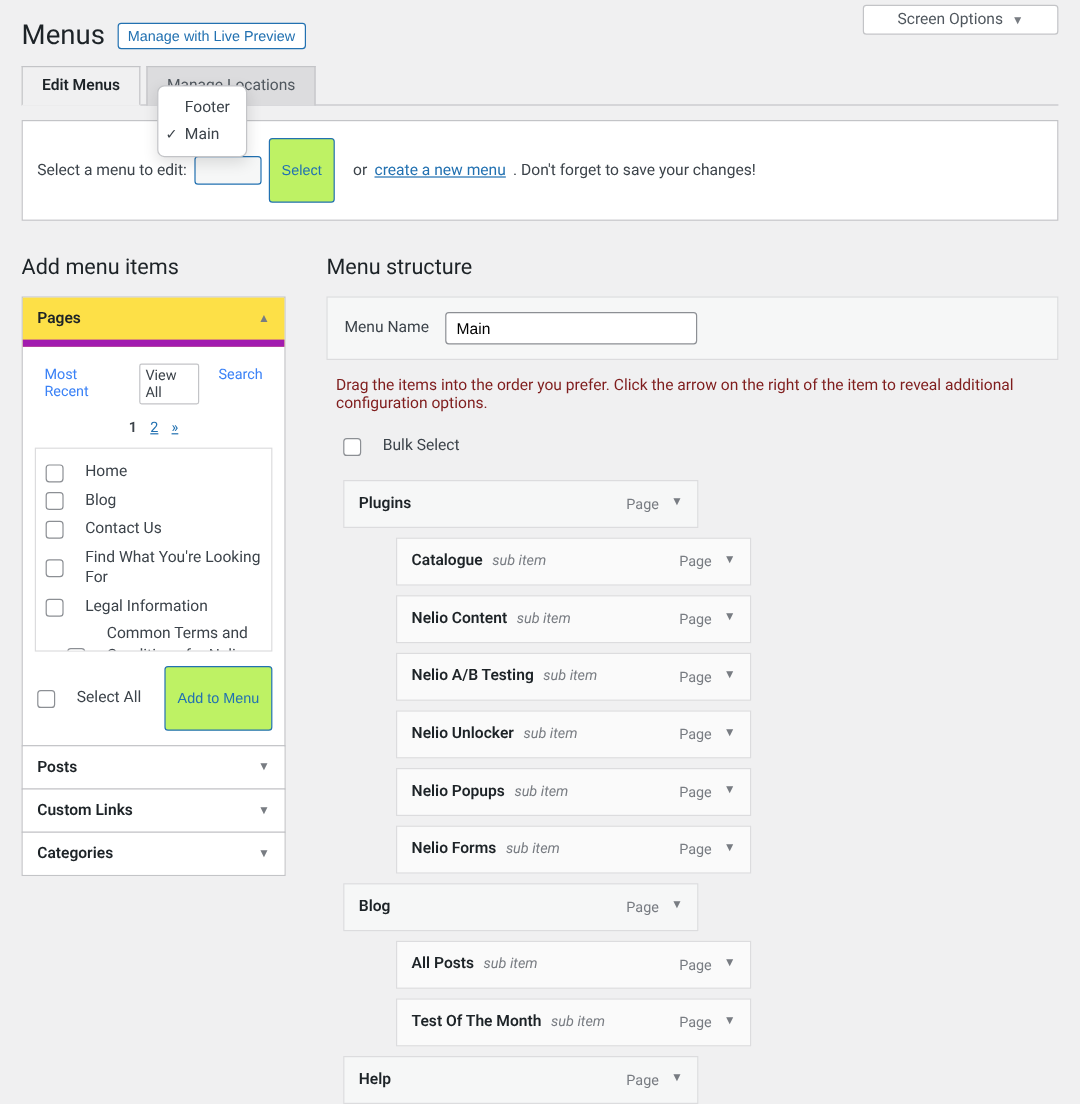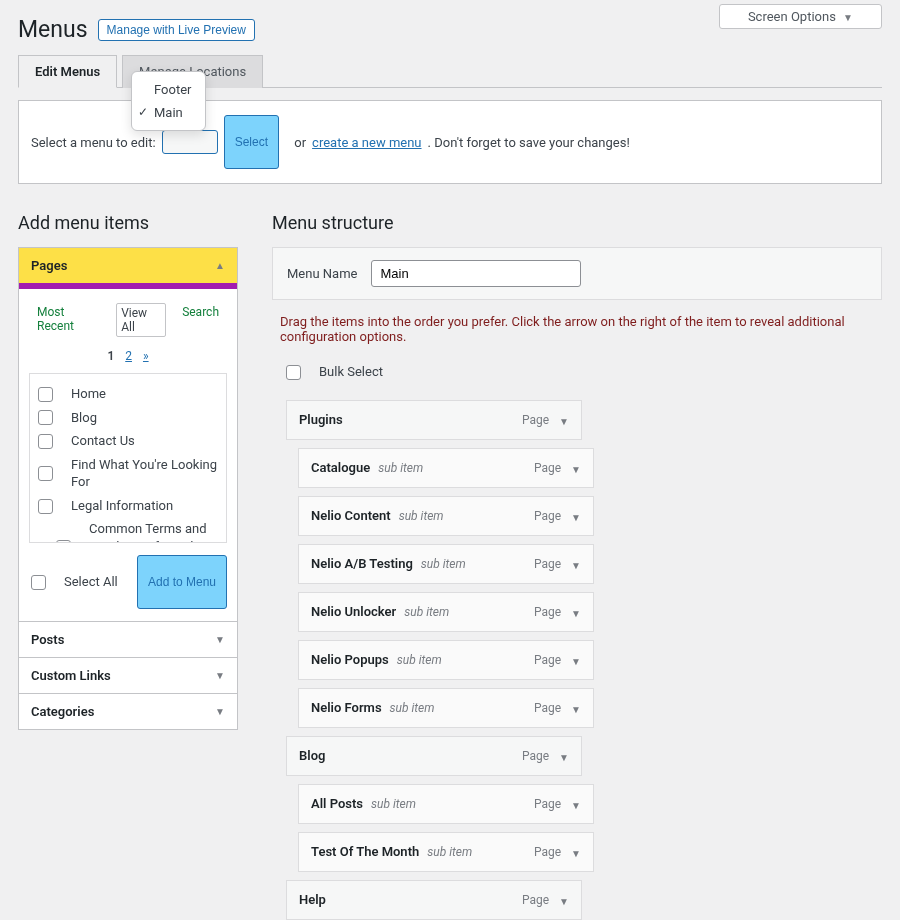--- a/index.html
+++ b/index.html
@@ -70,21 +70,21 @@
   .menu-select-fake {
     width: 56px;
     height: 24px;
     border:1px solid #2271b1;
     border-radius:3px;
     background:#f6f7f7;
   }
   .btn-sm {
     border:1px solid #2271b1;
     color:#2271b1;
-    background:#7dd3fc;
+    background:#bef264;
     padding:19px 10px;
     border-radius:3px;
     font-size:12px;
     cursor:pointer;
   }
   .select-bar a { color:#2271b1; text-decoration:underline; cursor:pointer;}
   .dropdown-pop {
     position:absolute;
     top: -30px;
     left: 112px;
@@ -115,21 +115,21 @@
     cursor:pointer;
     font-weight:600;
     color:#1d2327;
     background:#fde047;
     border-bottom:6px solid #a21caf;
   }
   .metabox-head.collapsed { background:#fff; border-bottom:none;}
   .metabox-head .caret { color:#787c82; font-size:10px;}
   .metabox-body { padding: 10px 10px 12px 10px; }
   .sub-tabs { display:flex; gap:12px; margin-bottom:8px; font-size:12px; padding:4px 4px;}
-  .sub-tab { color:#15803d; cursor:pointer; padding:2px 4px;}
+  .sub-tab { color:#3b82f6; cursor:pointer; padding:2px 4px;}
   .sub-tab.active { border:1px solid #c3c4c7; color:#3c434a; border-radius:2px;}
   .pager { text-align:center; font-size:12px; margin:6px 0 10px; color:#3c434a;}
   .pager a { color:#2271b1; text-decoration:underline; margin:0 4px; cursor:pointer;}
   .pager .cur { font-weight:600; margin:0 4px;}
   .page-list { border:1px solid #dcdcde; padding:8px 6px; max-height: 170px; overflow:hidden;}
   label.chk { display:flex; align-items:center; gap:18px; font-size:13px; padding:3px 2px; cursor:pointer; line-height:1.35;}
   label.chk.nested { padding-left: 20px;}
   input[type=checkbox]{
     width:15px;height:15px;border:1px solid #8c8f94;border-radius:3px;appearance:none;background:#fff;flex-shrink:0;margin-top:1px;cursor:pointer;
   }
@@ -158,25 +158,25 @@
     background:#f6f7f7;
     height:40px;
     display:flex;
     align-items:center;
     justify-content:space-between;
     padding:0 12px;
     margin-bottom:8px;
     width: 296px;
     cursor:move;
   }
-  .menu-item.sub { margin-left: 12px; background:#fafafa;}
+  .menu-item.sub { margin-left: 44px; background:#fafafa;}
   .menu-item .mi-left { display:flex; align-items:baseline; gap:8px;}
   .menu-item .mi-title { font-weight:600; font-size:13px; color:#1d2327;}
   .menu-item .mi-sub { font-style:italic; color:#787c82; font-size:12px;}
-  .menu-item .mi-right { display:flex; align-items:flex-end; gap:10px; color:#787c82; font-size:12px;}
+  .menu-item .mi-right { display:flex; align-items:flex-start; gap:10px; color:#787c82; font-size:12px;}
   .menu-item .mi-caret { color:#787c82; font-size:10px; cursor:pointer;}
 </style>
 </head>
 <body>
 
 <div class="screen-options">
   <span>Screen Options</span>
   <span class="caret">▼</span>
 </div>
 

